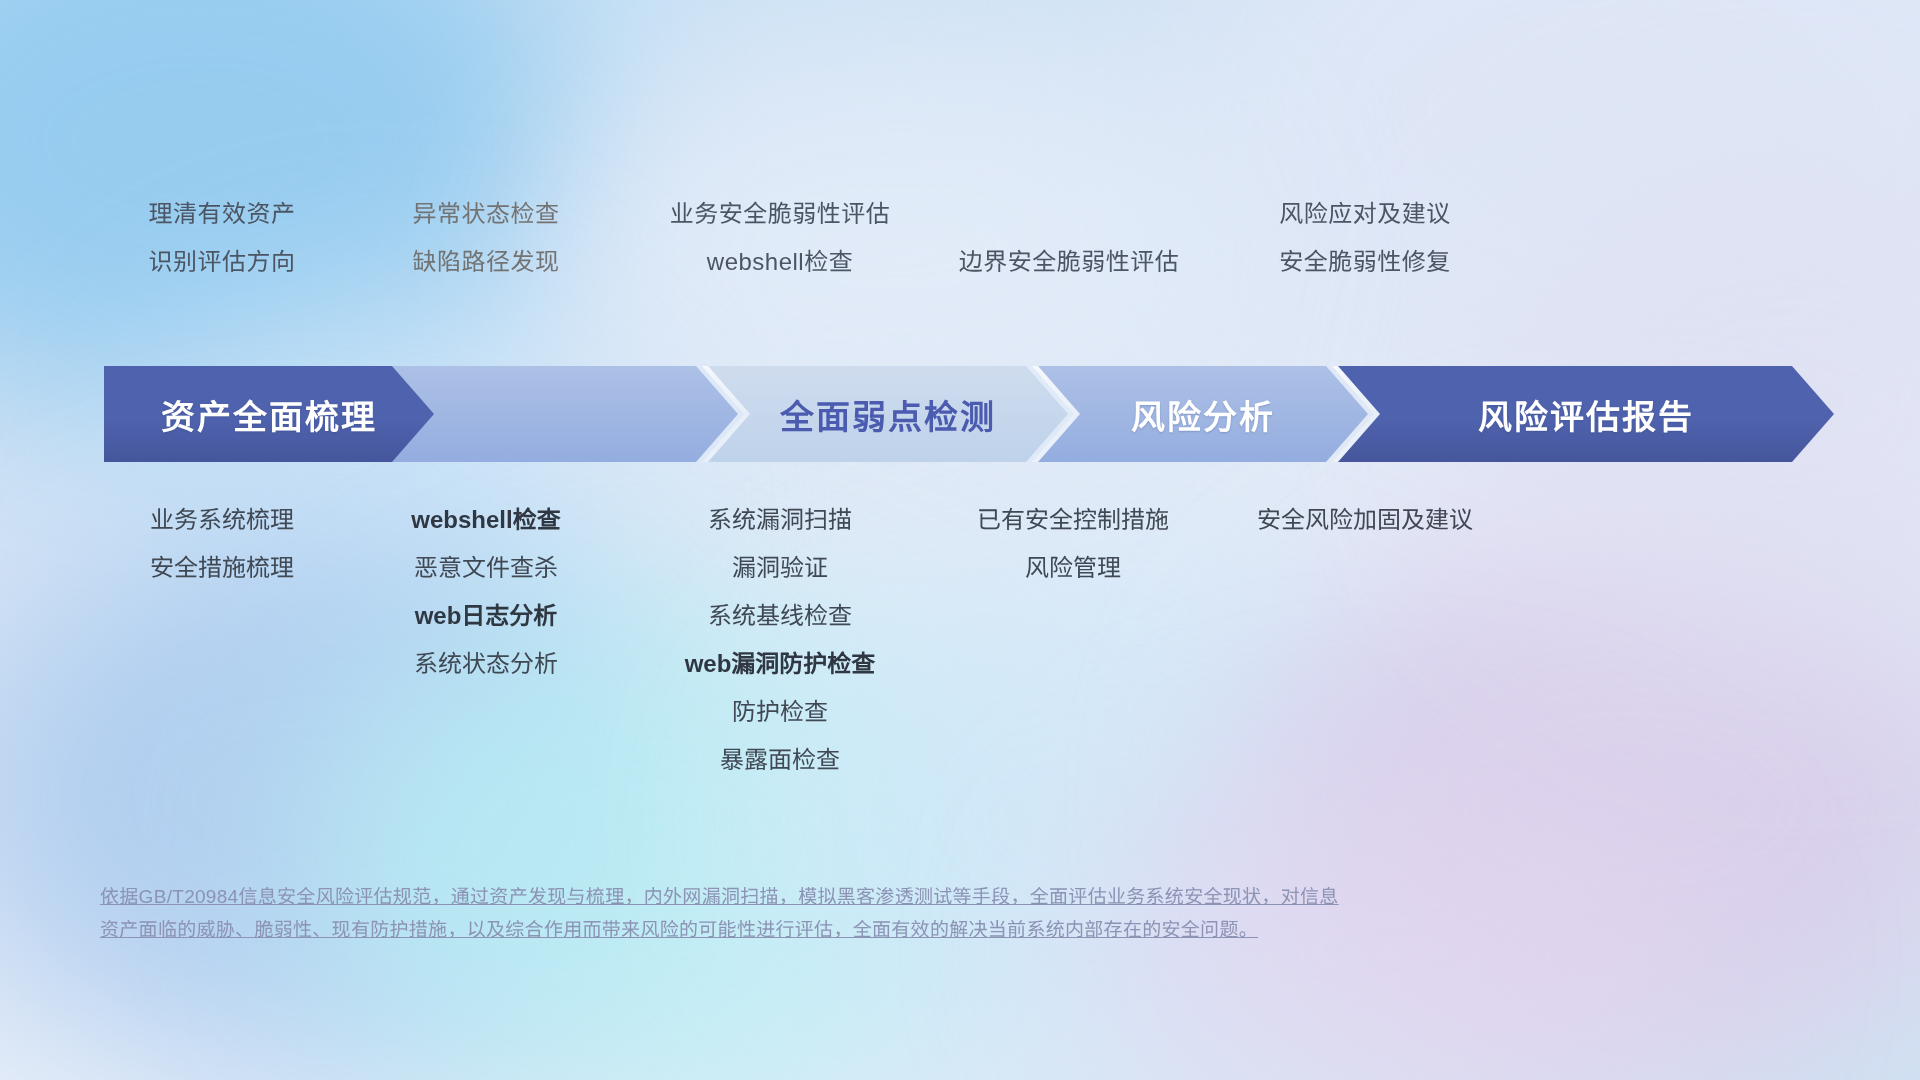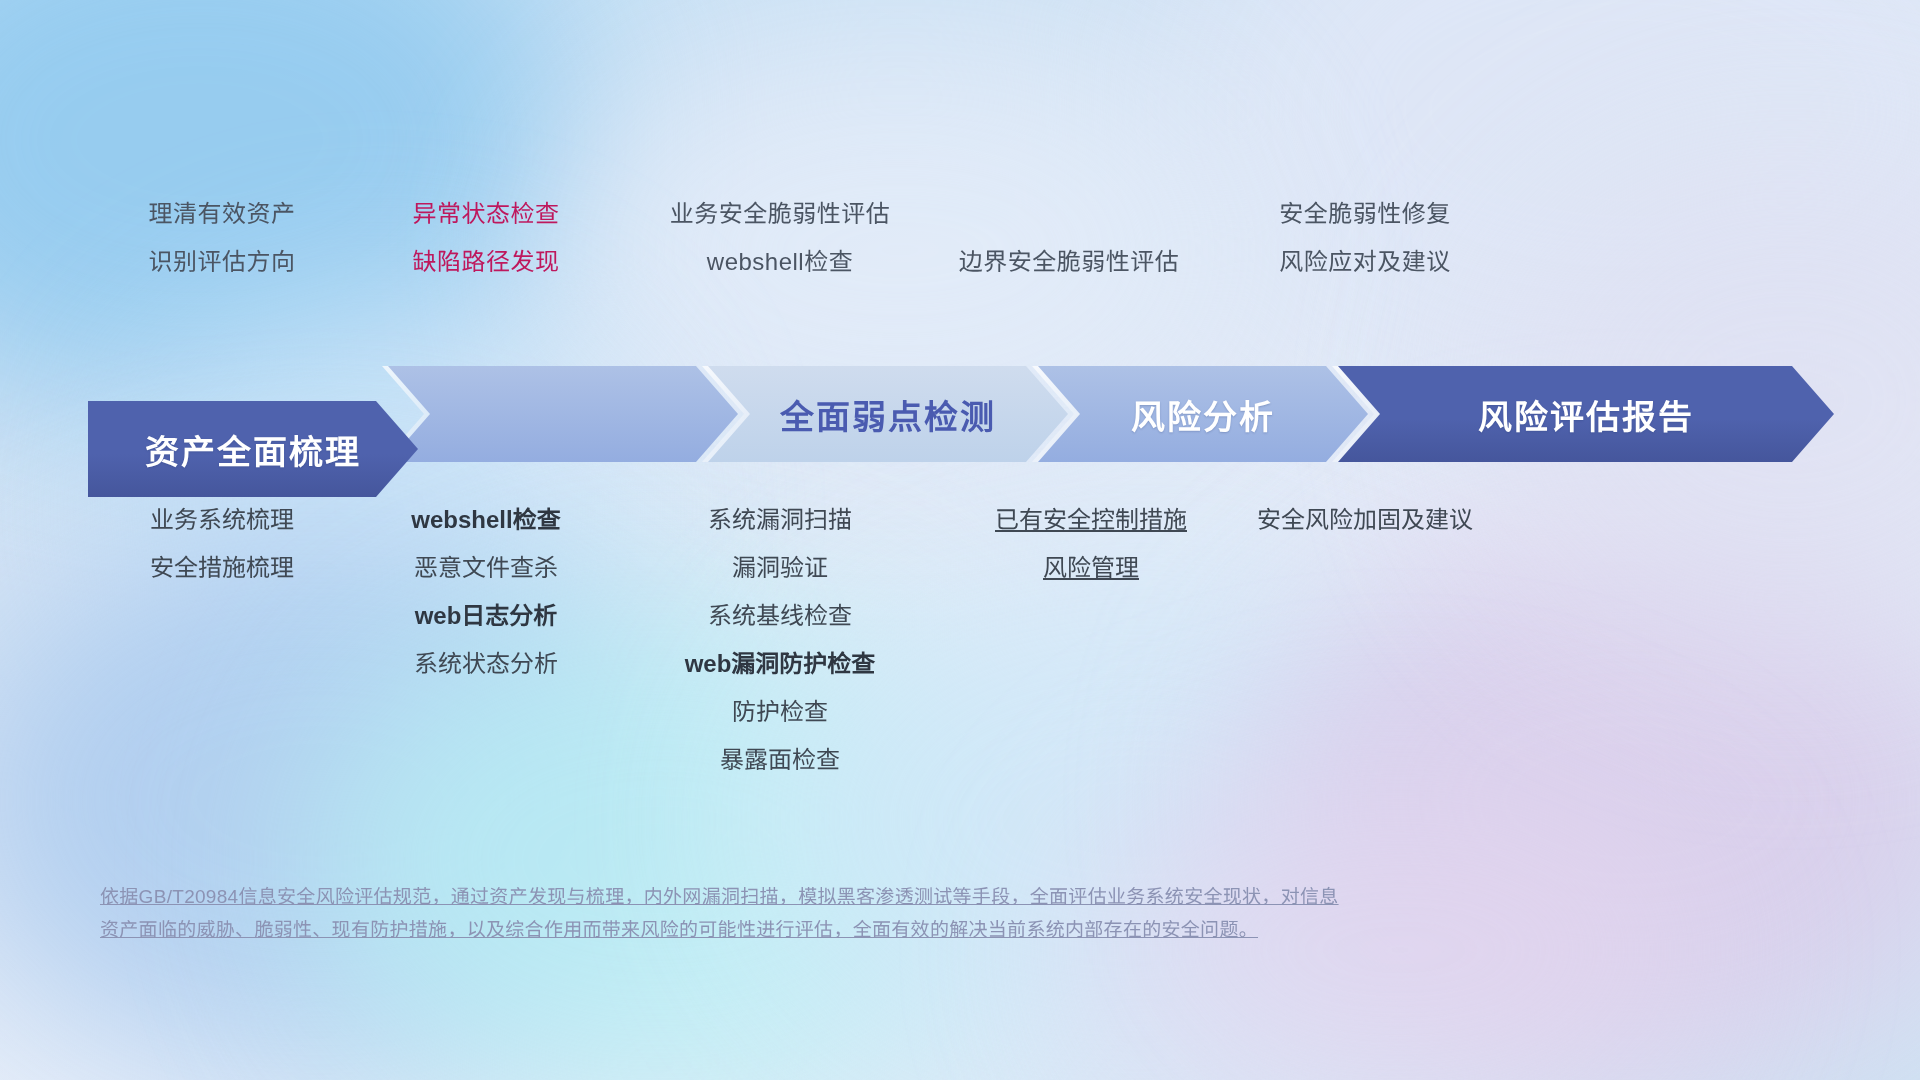--- a/index.html
+++ b/index.html
@@ -115,39 +115,39 @@
   <div class="layer blob b9"></div>
 </div>
 
 <div id="content">
 
   <div class="top-labels">
     <div class="top-col" id="top-0" style="top: 190px; left: -38px; width: 520px; color: rgb(75, 85, 99);">
         <span class="ln">理清有效资产</span>
         <span class="ln">识别评估方向</span>
       </div>
-    <div class="top-col" id="top-1" style="top: 190px; left: 226px; width: 520px; color: #be185d;">
+    <div class="top-col" id="top-1" style="top: 190px; left: 226px; width: 520px; color: #737373;">
         <span class="ln">异常状态检查</span>
         <span class="ln">缺陷路径发现</span>
       </div>
     <div class="top-col" id="top-2" style="top: 190px; left: 520px; width: 520px; color: rgb(75, 85, 99);">
         <span class="ln">业务安全脆弱性评估</span>
         <span class="ln">webshell检查</span>
       </div>
     <div class="top-col" id="top-3" style="top: 238px; left: 809px; width: 520px; color: rgb(75, 85, 99);">
         <span class="ln">边界安全脆弱性评估</span>
       </div>
     <div class="top-col" id="top-4" style="top: 190px; left: 1105px; width: 520px; color: rgb(75, 85, 99);">
+        <span class="ln">风险应对及建议</span>
         <span class="ln">安全脆弱性修复</span>
-        <span class="ln">风险应对及建议</span>
       </div>
   </div>
 
   <div class="banner" id="banner">
-      <div class="arrow first" style="left: 0px; width: 330px; color: rgb(255, 255, 255); z-index: 10; margin-top: 35px;">
+      <div class="arrow first" style="left: 16px; width: 330px; color: rgb(255, 255, 255); z-index: 10;">
         <div class="shape" style="--fill: linear-gradient(180deg,#4f62ad 0%,#4f62ad 55%, #45569c 100%);"></div>
         <span class="lbl">资产全面梳理</span>
       </div>
       <div class="arrow notch" style="left: 300px; width: 350px; color: rgb(255, 255, 255); z-index: 9;">
         <div class="shape" style="--fill: linear-gradient(180deg,#adc1e6 0%, #94ade0 100%);"></div>
       </div>
       <div class="arrow notch" style="left: 620px; width: 360px; color: rgb(74, 91, 176); z-index: 8;">
         <div class="shape" style="--fill: linear-gradient(180deg,#cfdcee 0%, #bed2ea 100%);"></div>
         <span class="lbl" style="color: rgb(74, 91, 176); text-shadow: none; font-family: Liberation Serif, serif;">全面弱点检测</span>
       </div>
@@ -176,21 +176,21 @@
       <span class="item">系统状态分析</span>
     </div>
   <div class="bot-col" id="bot-2" style="top: 496px; left: 520px; width: 520px;">
       <span class="item">系统漏洞扫描</span>
       <span class="item">漏洞验证</span>
       <span class="item">系统基线检查</span>
       <span class="item em">web漏洞防护检查</span>
       <span class="item">防护检查</span>
       <span class="item">暴露面检查</span>
     </div>
-  <div class="bot-col" id="bot-3" style="top: 496px; left: 831px; width: 520px; text-decoration: underline;">
+  <div class="bot-col" id="bot-3" style="top: 496px; left: 813px; width: 520px;">
       <span class="item">已有安全控制措施</span>
       <span class="item">风险管理</span>
     </div>
   <div class="bot-col" id="bot-4" style="top: 496px; left: 1105px; width: 520px;">
       <span class="item">安全风险加固及建议</span>
     </div>
 
   <div class="footer" style="color: rgb(140, 147, 180); text-decoration: underline;">
     <p>依据GB/T20984信息安全风险评估规范，通过资产发现与梳理，内外网漏洞扫描，模拟黑客渗透测试等手段，全面评估业务系统安全现状，对信息</p>
     <p>资产面临的威胁、脆弱性、现有防护措施，以及综合作用而带来风险的可能性进行评估，全面有效的解决当前系统内部存在的安全问题。</p>

